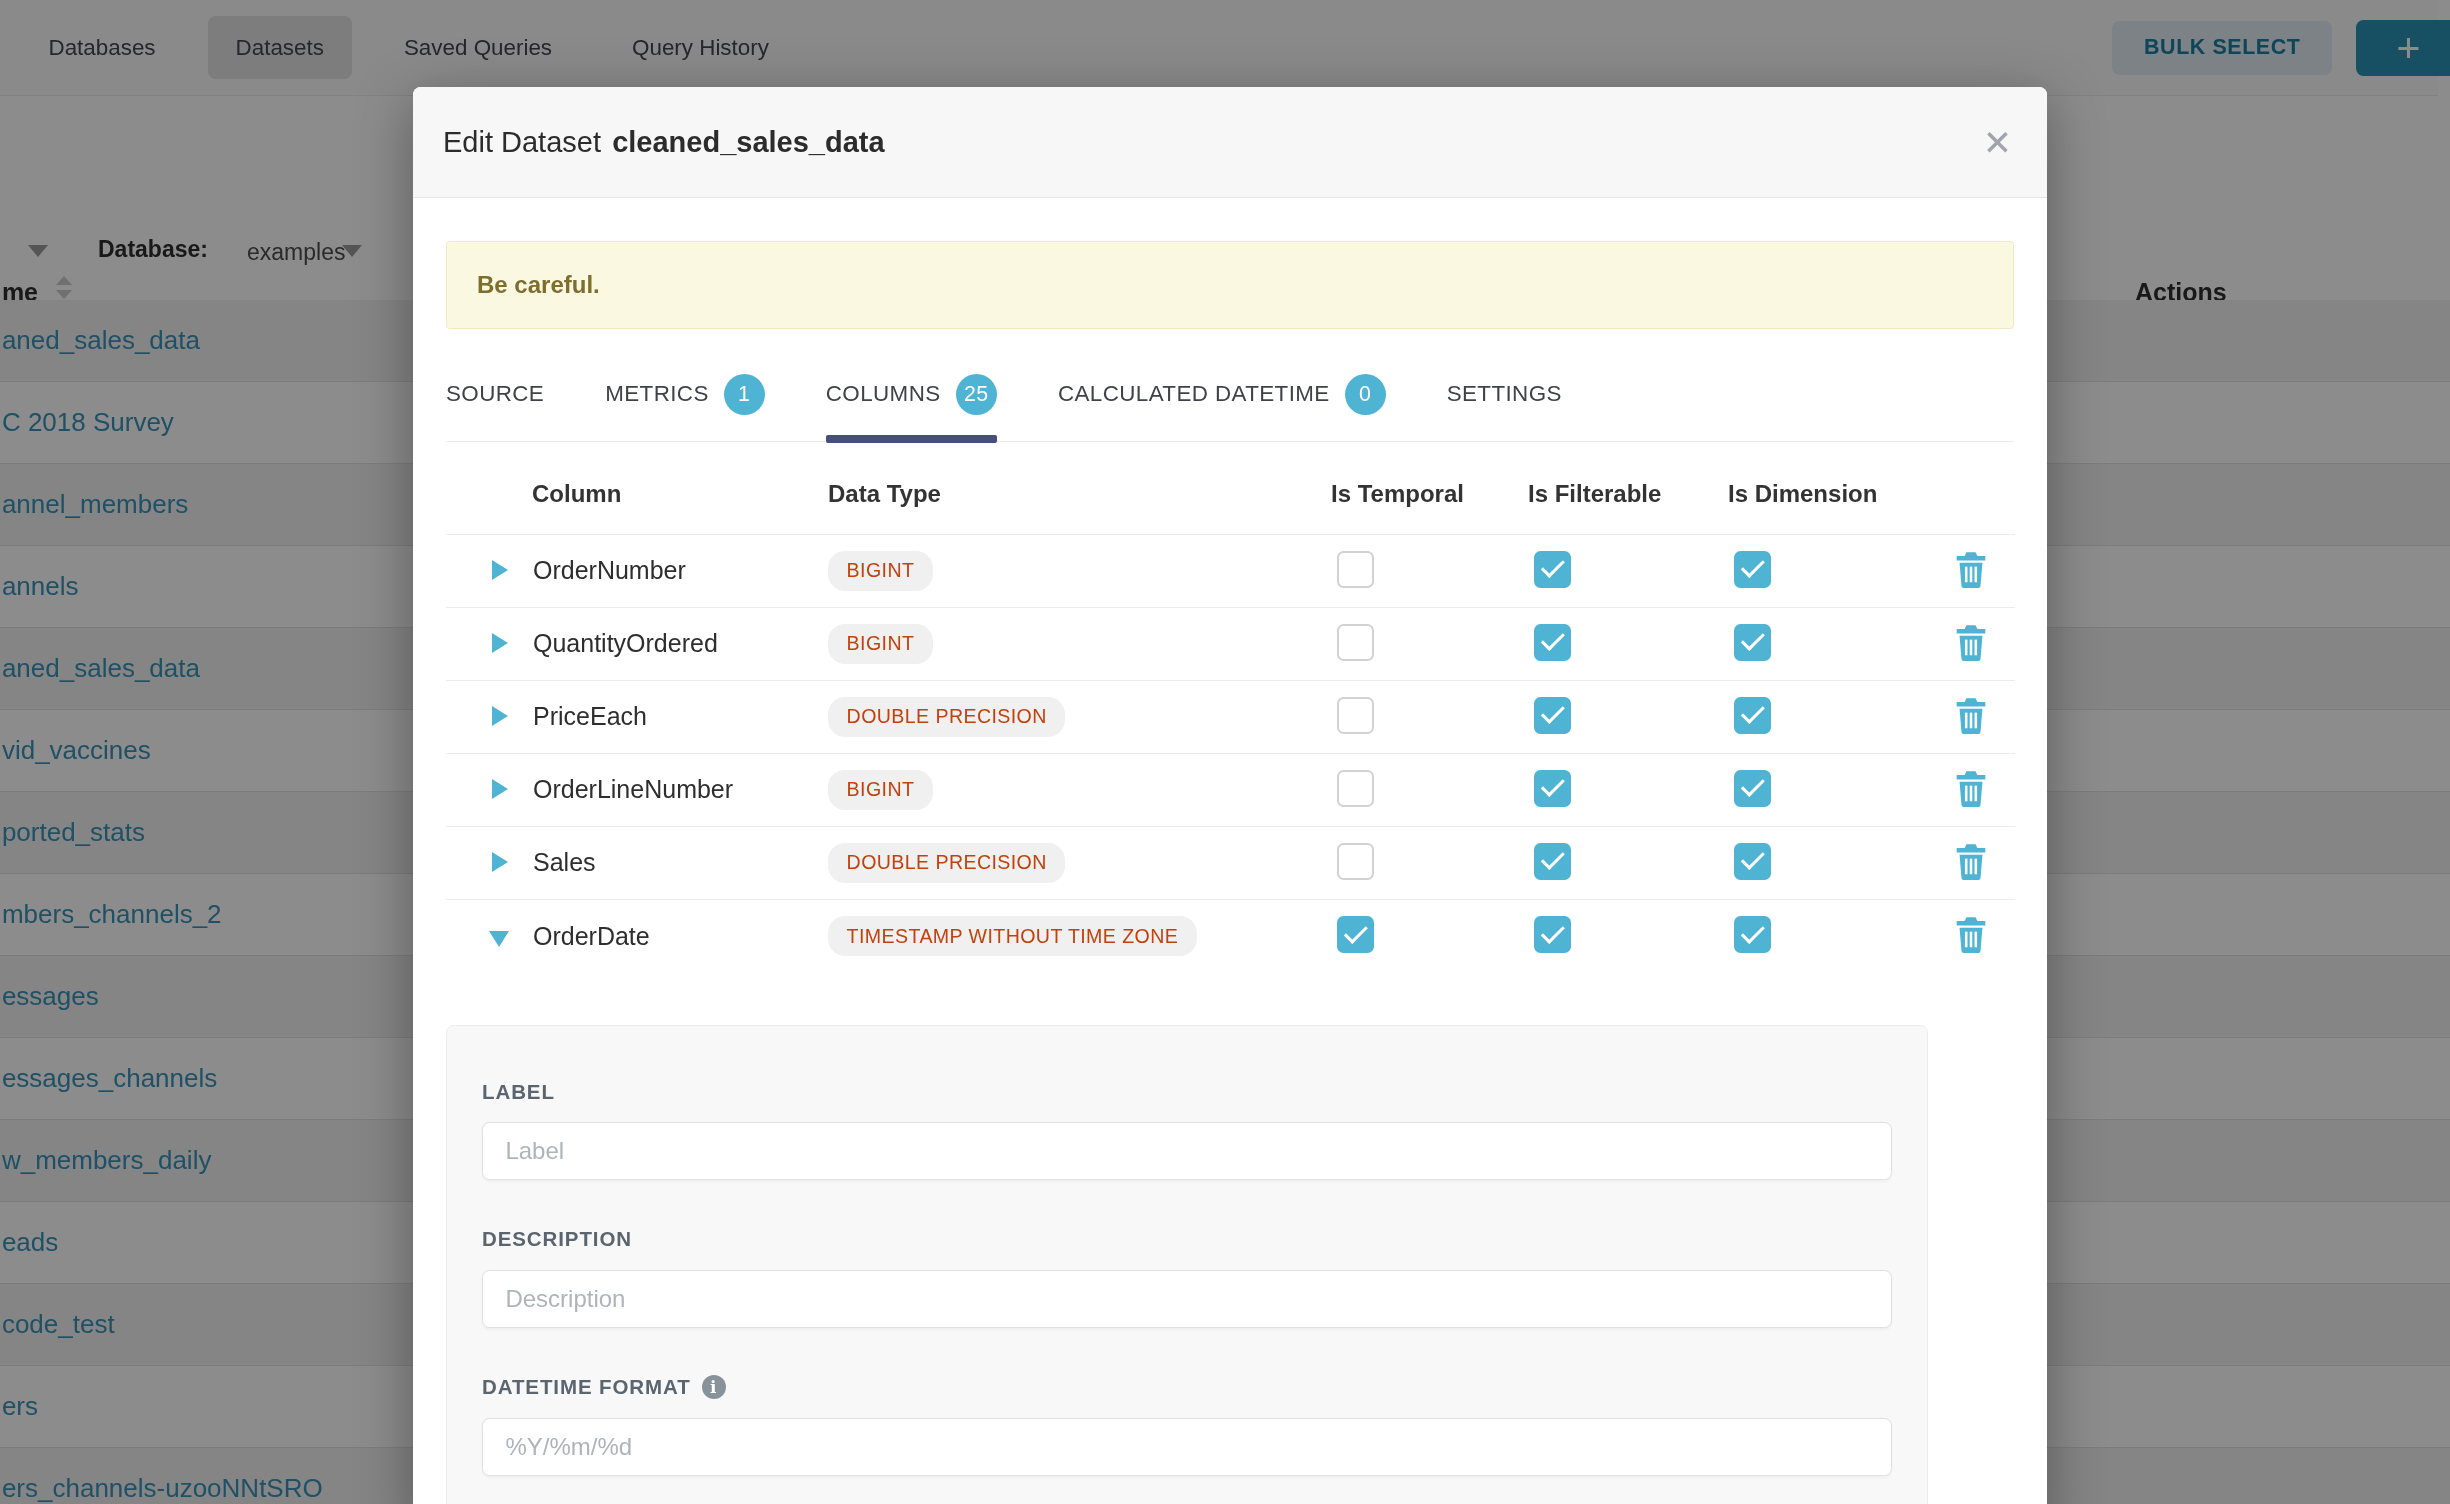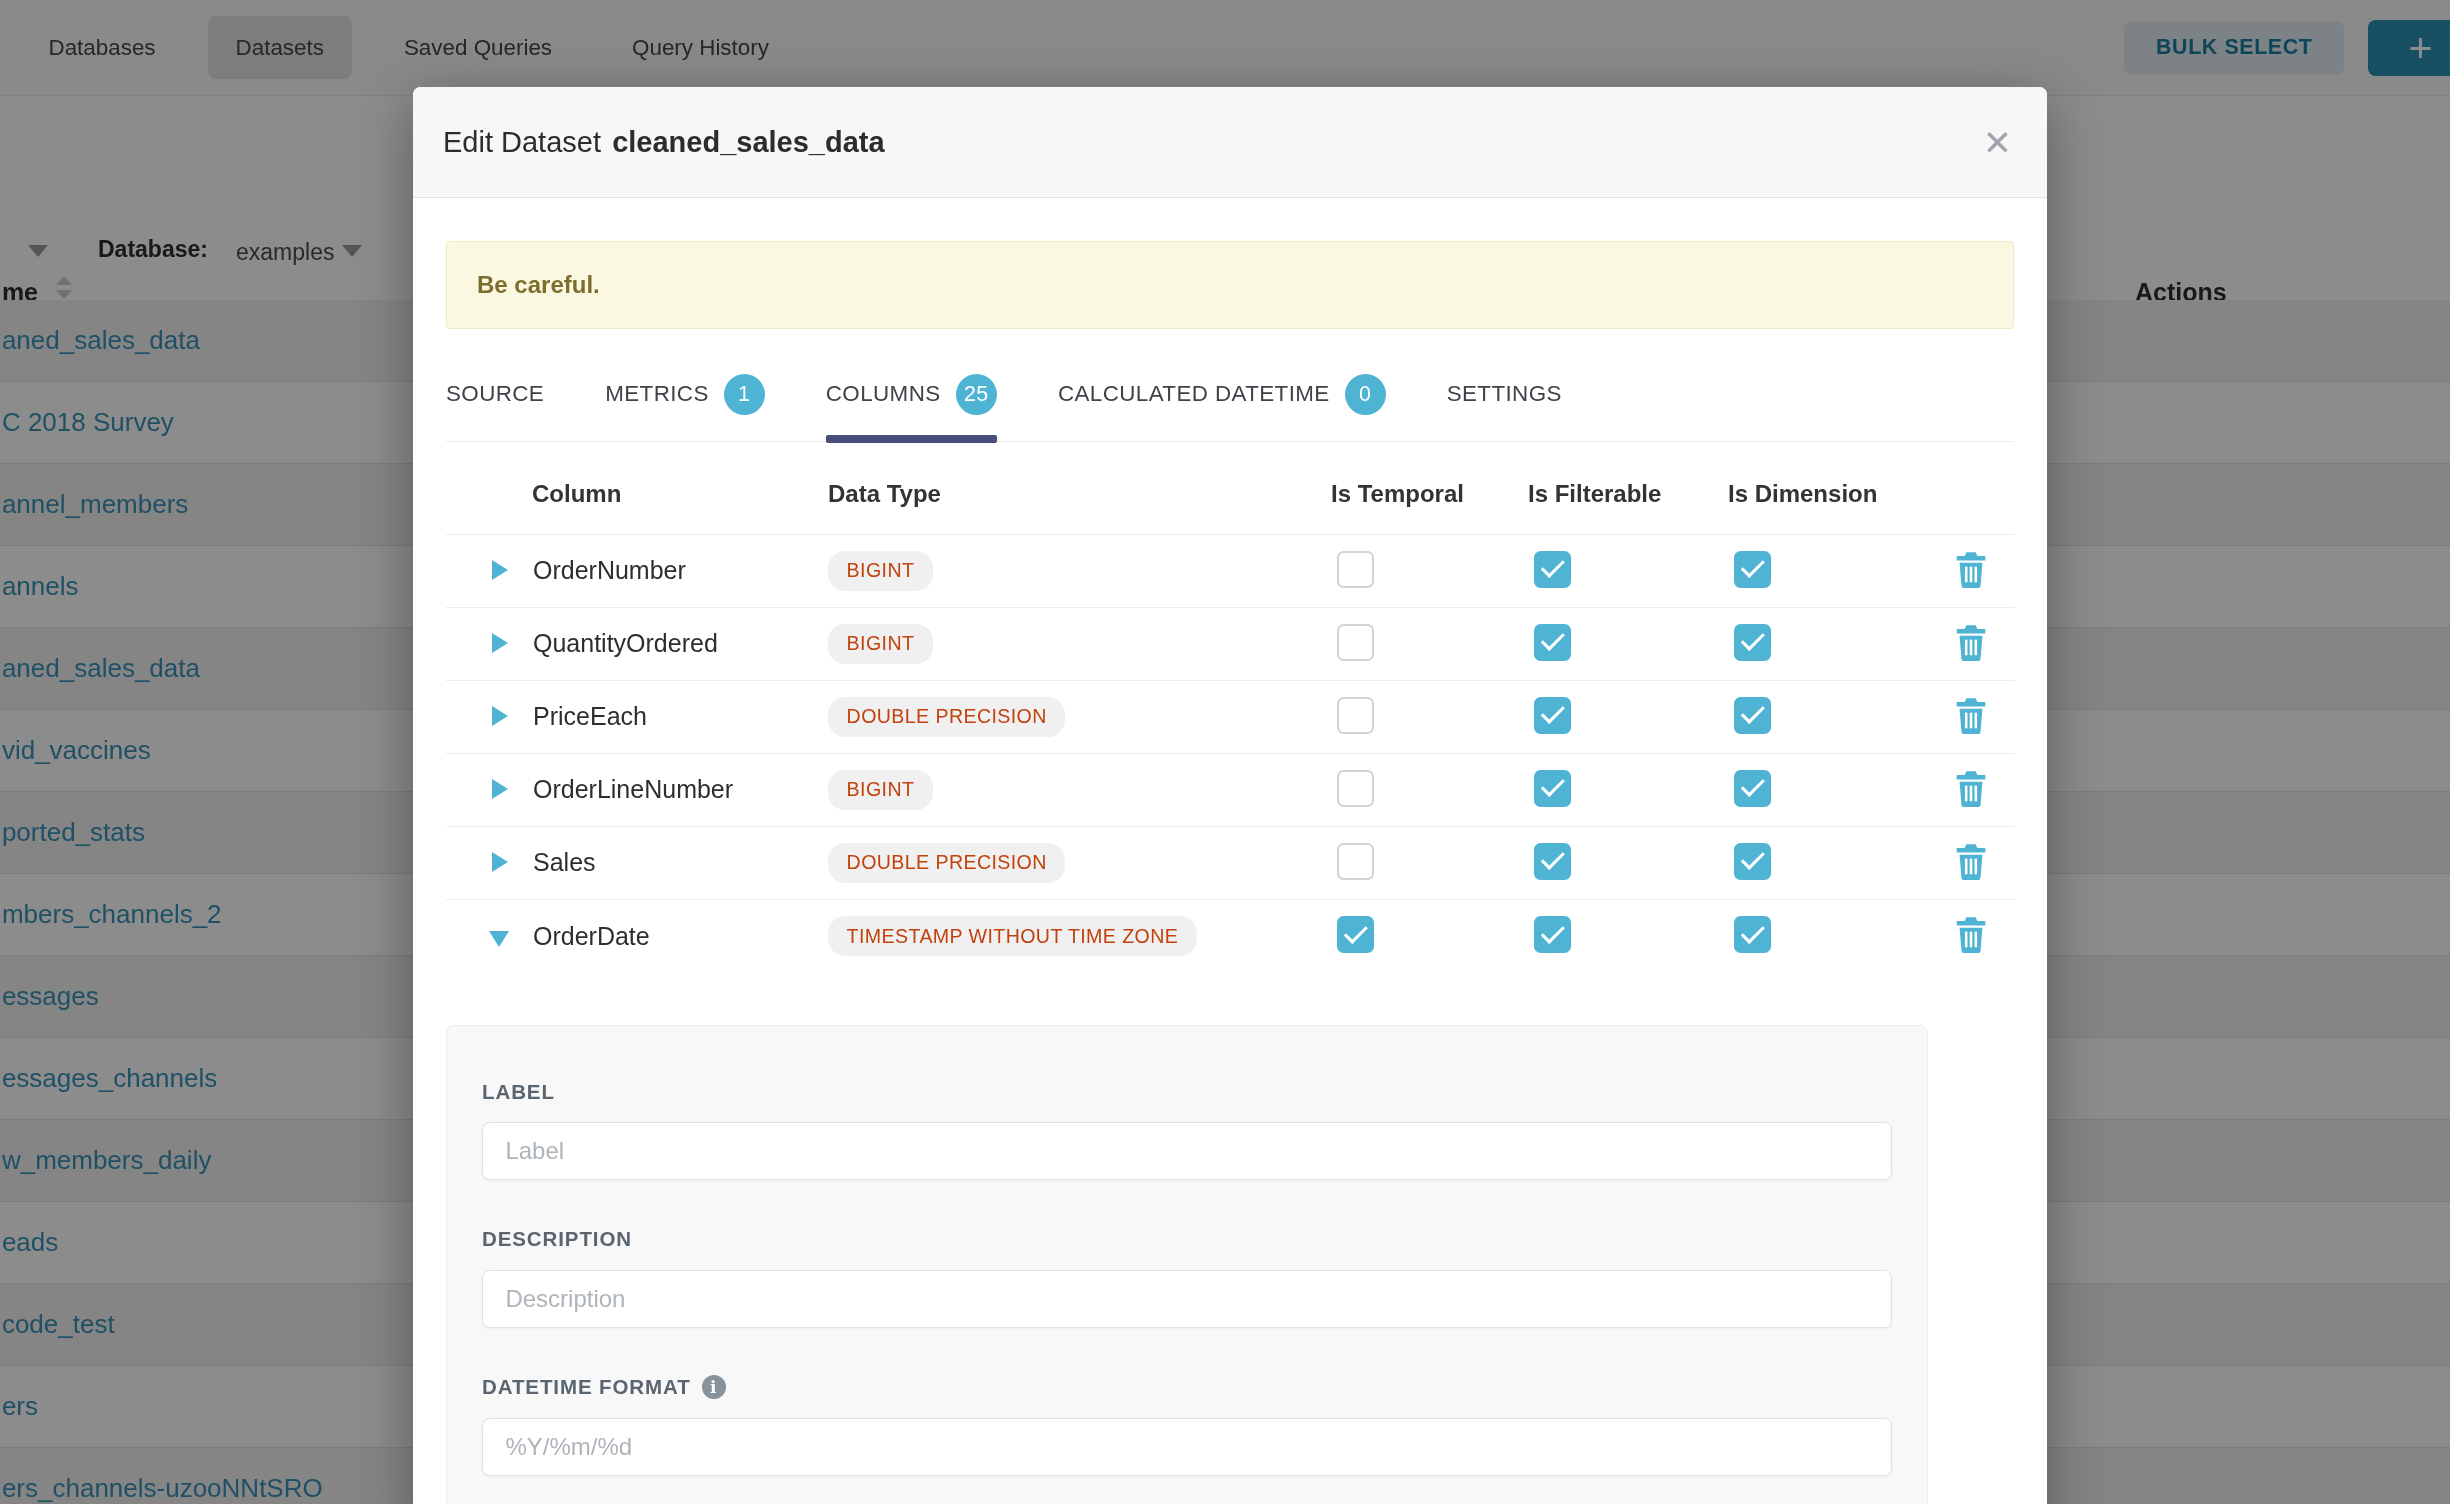--- a/index.html
+++ b/index.html
@@ -6,21 +6,21 @@
   html,body { width:2450px; height:1505px; }
   body {
     position:relative; overflow:hidden; background:#fff;
     font-family:"Liberation Sans", sans-serif; color:#2e2e2e;
   }
 
   
   .bg-layer { position:absolute; inset:0; z-index:0; }
 
   .top-nav {
-    position:absolute; left:0; top:0; right:0; height:96px;
+    position:absolute; left:0; top:0; right:12px; height:96px;
     background:#fcfcfc; border-bottom:1.9px solid #ececec;
     display:flex; align-items:center; padding-left:20.5px;
   }
   .nav-item {
     font-size:22.4px; color:#45474f; padding:18.6px 28px; border-radius:7.5px;
     white-space:nowrap; cursor:pointer;
   }
   .nav-item.active { background:#e4e4e4; }
   .nav-item + .nav-item { margin-left:24px; }
   .bulk-select-btn {
@@ -36,21 +36,21 @@
 
   .filter-bar { position:absolute; left:0; top:96px; right:0; height:135px; background:#fff; }
   .caret-down-sm {
     position:absolute; width:0; height:0;
     border-left:10.3px solid transparent; border-right:10.3px solid transparent;
     border-top:12px solid #9b9b9b;
   }
   .fb-caret-left { left:28px; top:149px; }
   .fb-caret-right { left:342px; top:149px; }
   .fb-label { position:absolute; left:98px; top:140px; font-size:23px; font-weight:bold; color:#2f2f2f; }
-  .fb-value { position:absolute; left:236px; top:143px; font-size:23px; color:#4e4e4e; }
+  .fb-value { position:absolute; left:247px; top:143px; font-size:23px; color:#4e4e4e; }
 
   .bg-table { position:absolute; left:0; top:231px; right:0; bottom:0; }
   .bg-th-name { position:absolute; left:1.9px; top:47px; font-size:25px; font-weight:bold; color:#2f2f2f; }
   .bg-th-actions { position:absolute; left:2135px; top:47px; font-size:25px; font-weight:bold; color:#2f2f2f; }
   .sort-icon { position:absolute; left:56px; top:45px; display:inline-flex; flex-direction:column; gap:4.7px; }
   .sort-icon .up { width:0;height:0;border-left:8.4px solid transparent;border-right:8.4px solid transparent;border-bottom:9.3px solid #cccccc; }
   .sort-icon .dn { width:0;height:0;border-left:8.4px solid transparent;border-right:8.4px solid transparent;border-top:9.3px solid #cccccc; }
   .bg-rows { position:absolute; left:0; top:69px; right:0; }
   .bg-row {
     height:82px; display:flex; align-items:center;

